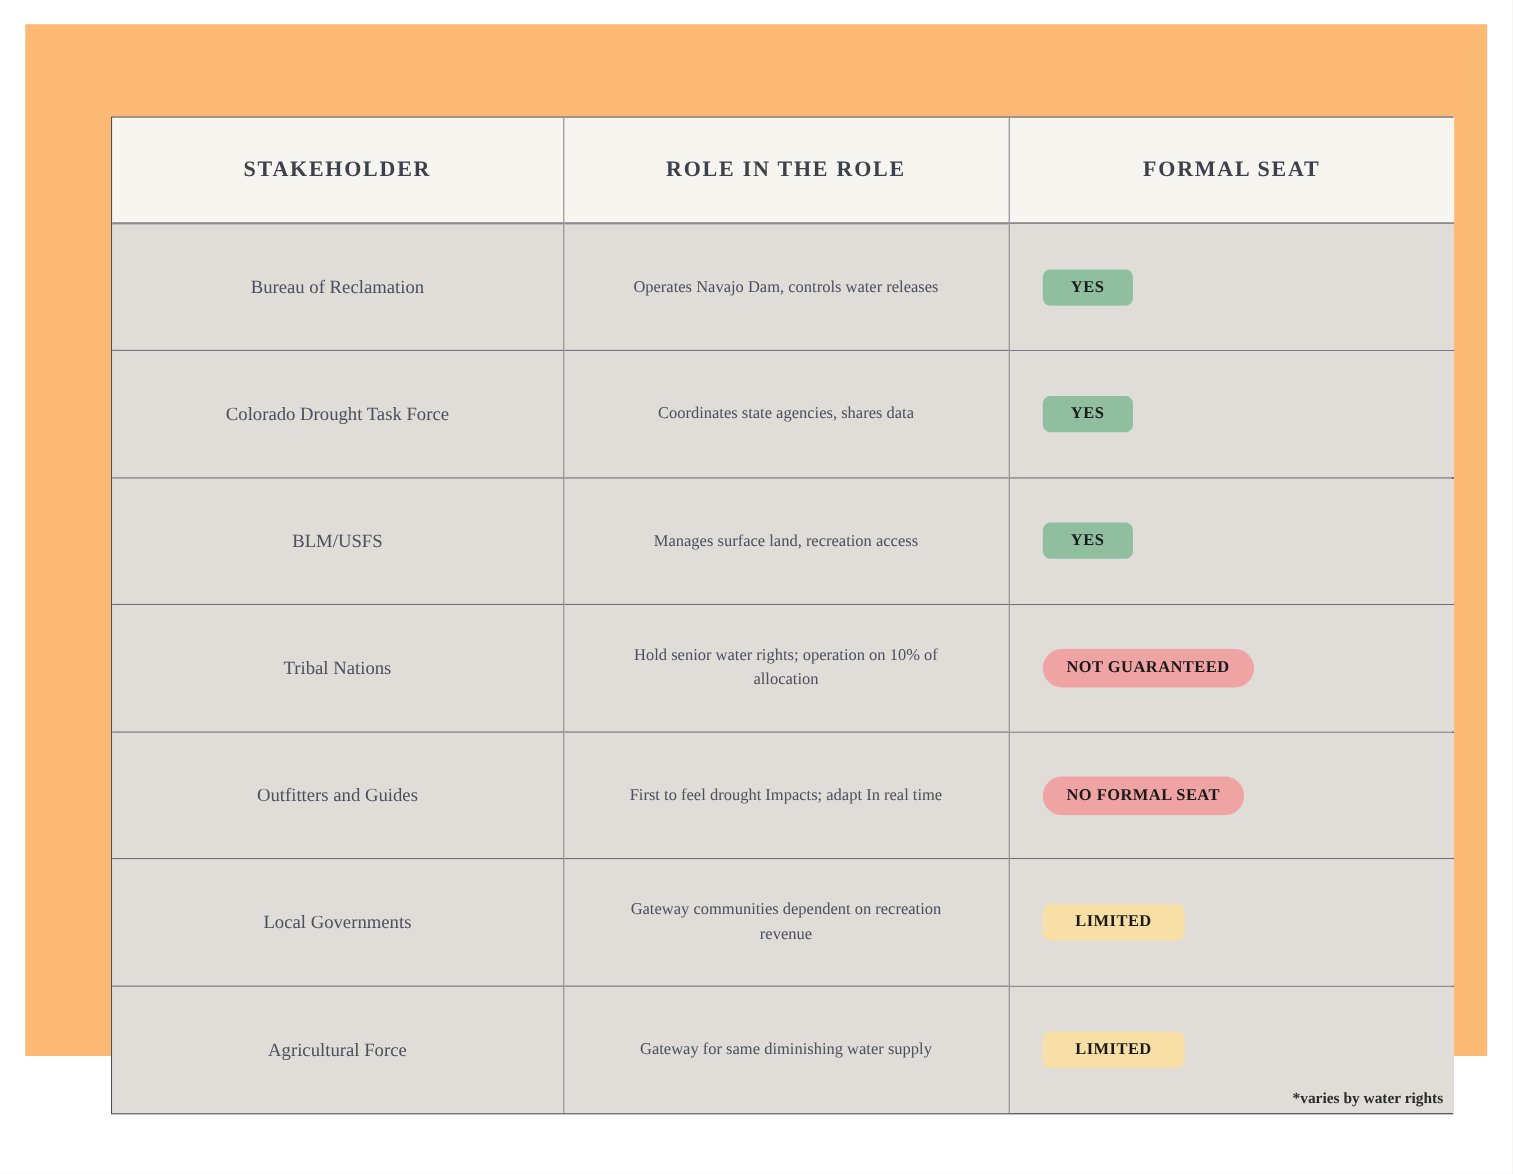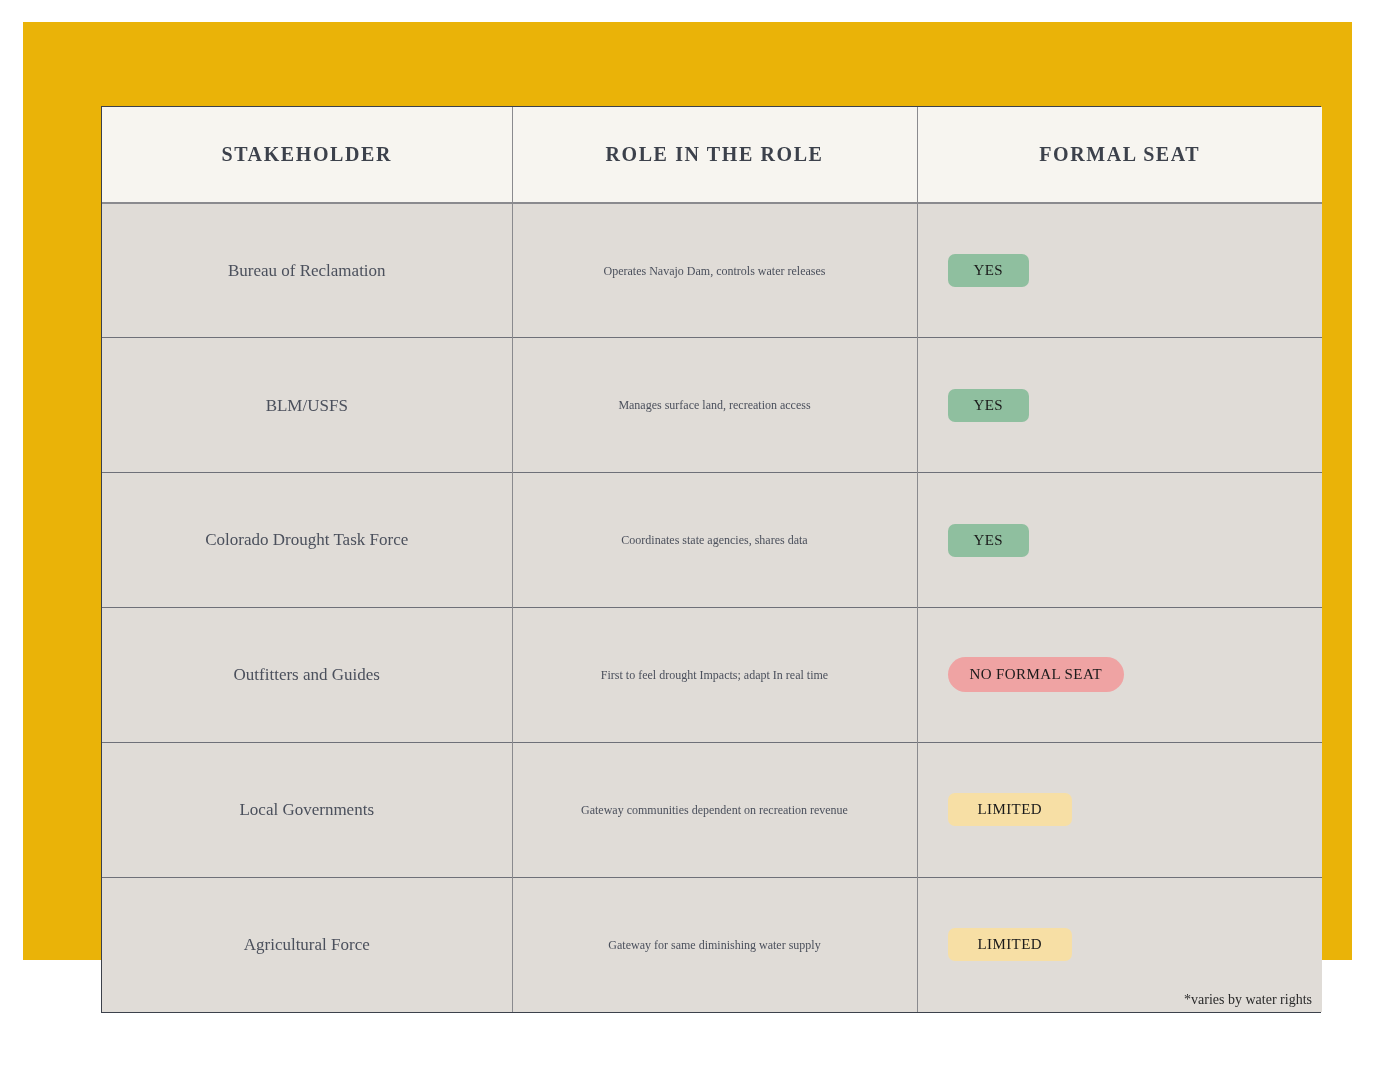--- a/index.html
+++ b/index.html
@@ -13,21 +13,21 @@
     font-family: "Liberation Serif", "DejaVu Serif", serif;
     overflow: hidden;
   }
 
   .page-canvas {
     position: absolute;
     left: 23px;
     top: 22px;
     width: 1329px;
     height: 938px;
-    background: #eab308;
+    background: #fdba74;
   }
 
   .table-wrap {
     position: absolute;
     left: 78px;
     top: 84px;
     width: 1220px;
     height: 907px;
     border: 1.5px solid #3C414B;
     box-sizing: border-box;
@@ -74,30 +74,31 @@
 
   td.cell-stakeholder {
     text-align: center;
     font-size: 17px;
     color: #4B505C;
     line-height: 1.25;
   }
 
   td.cell-role {
     text-align: center;
-    font-size: 12px;
+    font-size: 15px;
     color: #4B505C;
     line-height: 1.5;
     padding: 0 38px;
   }
 
   td.cell-seat {
     text-align: left;
     padding-left: 30px;
     position: relative;
+    font-weight: bold;
   }
 
   .badge {
     display: inline-block;
     font-size: 15px;
     letter-spacing: 0.4px;
     color: #1A1A1A;
     text-align: center;
     white-space: nowrap;
   }
@@ -152,35 +153,42 @@
 
         <tr>
           <td class="cell-stakeholder">Bureau of Reclamation</td>
           <td class="cell-role">Operates Navajo Dam, controls water releases</td>
           <td class="cell-seat">
             <span class="badge badge-yes">YES</span>
           </td>
         </tr>
 
         <tr>
+          <td class="cell-stakeholder">Colorado Drought Task Force</td>
+          <td class="cell-role">Coordinates state agencies, shares data</td>
+          <td class="cell-seat">
+            <span class="badge badge-yes">YES</span>
+          </td>
+        </tr>
+
+        <tr>
           <td class="cell-stakeholder">BLM/USFS</td>
           <td class="cell-role">Manages surface land, recreation access</td>
           <td class="cell-seat">
             <span class="badge badge-yes">YES</span>
           </td>
         </tr>
 
         <tr>
-          <td class="cell-stakeholder">Colorado Drought Task Force</td>
-          <td class="cell-role">Coordinates state agencies, shares data</td>
-          <td class="cell-seat">
-            <span class="badge badge-yes">YES</span>
-          </td>
-        </tr>
-
+          <td class="cell-stakeholder">Tribal Nations</td>
+          <td class="cell-role">Hold senior water rights; operation on 10% of allocation</td>
+          <td class="cell-seat">
+            <span class="badge badge-no">NOT GUARANTEED</span>
+          </td>
+        </tr>
 
         <tr>
           <td class="cell-stakeholder">Outfitters and Guides</td>
           <td class="cell-role">First to feel drought Impacts; adapt In real time</td>
           <td class="cell-seat">
             <span class="badge badge-no">NO FORMAL SEAT</span>
           </td>
         </tr>
 
         <tr>

